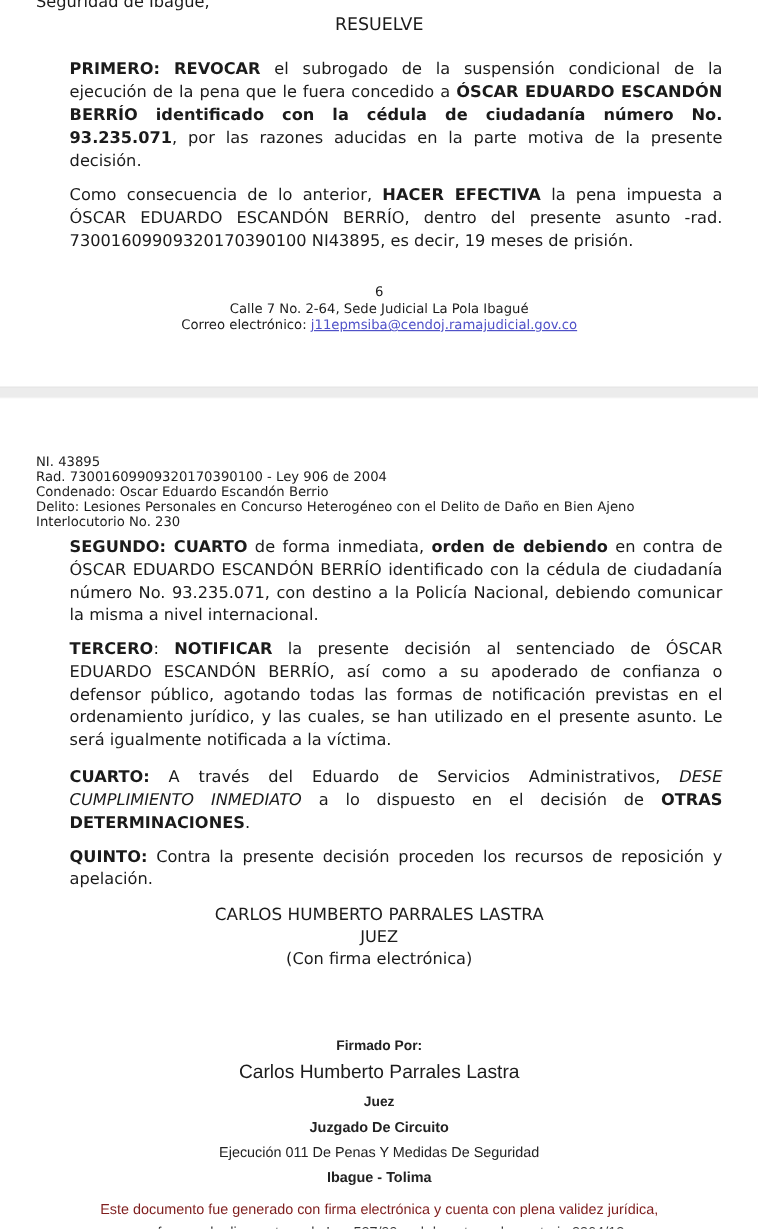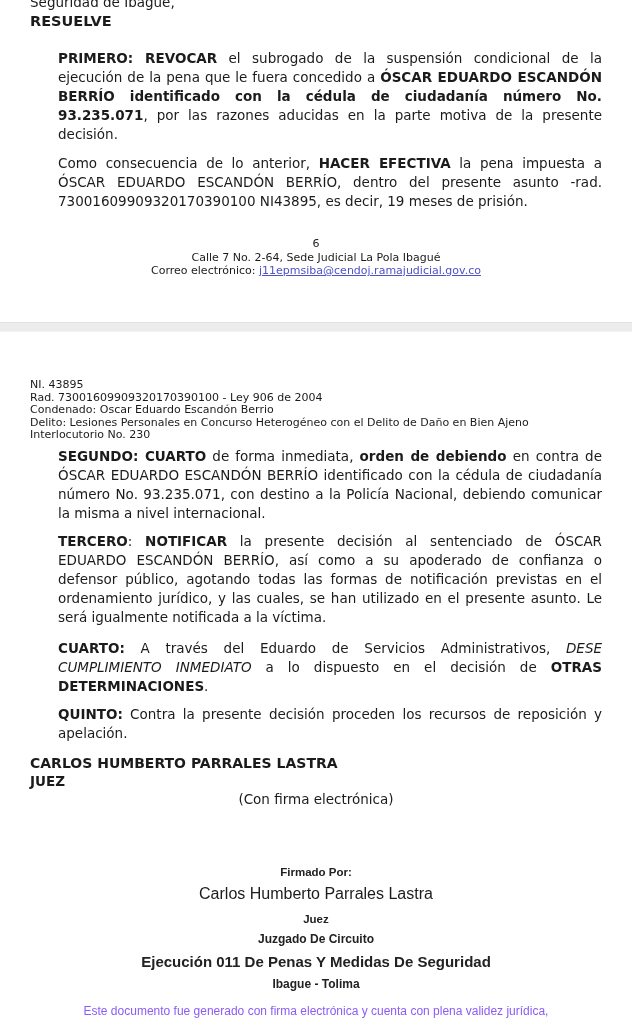--- a/index.html
+++ b/index.html
@@ -27,21 +27,22 @@
     border-bottom: 1px solid #f3f3f3;
     box-sizing: border-box;
   }
   .clipped-line {
     font-size: 13.5px;
     line-height: 19px;
     margin-top: -7px;
     white-space: nowrap;
   }
   .center-heading {
-    font-weight: 700;
+    text-align: center;
+    font-weight: 400;
     font-size: 14.5px;
     line-height: 19px;
   }
   .body-par {
     font-size: 13.5px;
     line-height: 19px;
     text-align: justify;
     margin-left: 28px;
   }
   .p-primero { margin-top: 18px; }
@@ -77,23 +78,23 @@
   }
   .sig-block {
     font-family: "Liberation Sans", sans-serif;
     text-align: center;
     color: #222222;
   }
   .sig-label   { margin-top: 58px; font-size: 11.5px; font-weight: 700; }
   .sig-name    { margin-top: 7px;  font-size: 16px;   font-weight: 400; color: #1c1c1c; }
   .sig-role    { margin-top: 10px; font-size: 11.5px; font-weight: 700; }
   .sig-court   { margin-top: 7px;  font-size: 12px;   font-weight: 700; }
-  .sig-office  { margin-top: 7px;  font-size: 15px;   font-weight: 700; }
+  .sig-office  { margin-top: 7px;  font-size: 12px;   font-weight: 400; }
   .sig-city    { margin-top: 7px;  font-size: 12px;   font-weight: 700; }
-  .sig-disc1   { margin-top: 13px; font-size: 12px;   font-weight: 400; color: #8b5cf6; }
+  .sig-disc1   { margin-top: 13px; font-size: 12px;   font-weight: 400; color: #7f1d1d; }
   .sig-disc2   { margin-top: 5px;  font-size: 12px;   font-weight: 400; color: #333333; }
 </style>
 </head>
 <body>
 
 <div class="page page-1">
   <div class="clipped-line">Seguridad de Ibagué,</div>
   <div class="center-heading">RESUELVE</div>
   <div class="body-par p-primero"><span style="font-weight: 700;">PRIMERO: REVOCAR</span><span> el subrogado de la suspensión condicional de la ejecución de la pena que le fuera concedido a </span><span style="font-weight: 700;">ÓSCAR EDUARDO ESCANDÓN BERRÍO identificado con la cédula de ciudadanía número No. 93.235.071</span><span>, por las razones aducidas en la parte motiva de la presente decisión.</span></div>
   <div class="body-par p-consecuencia"><span>Como consecuencia de lo anterior, </span><span style="font-weight: 700;">HACER EFECTIVA</span><span> la pena impuesta a ÓSCAR EDUARDO ESCANDÓN BERRÍO, dentro del presente asunto -rad. 73001609909320170390100 NI43895, es decir, 19 meses de prisión.</span></div>

